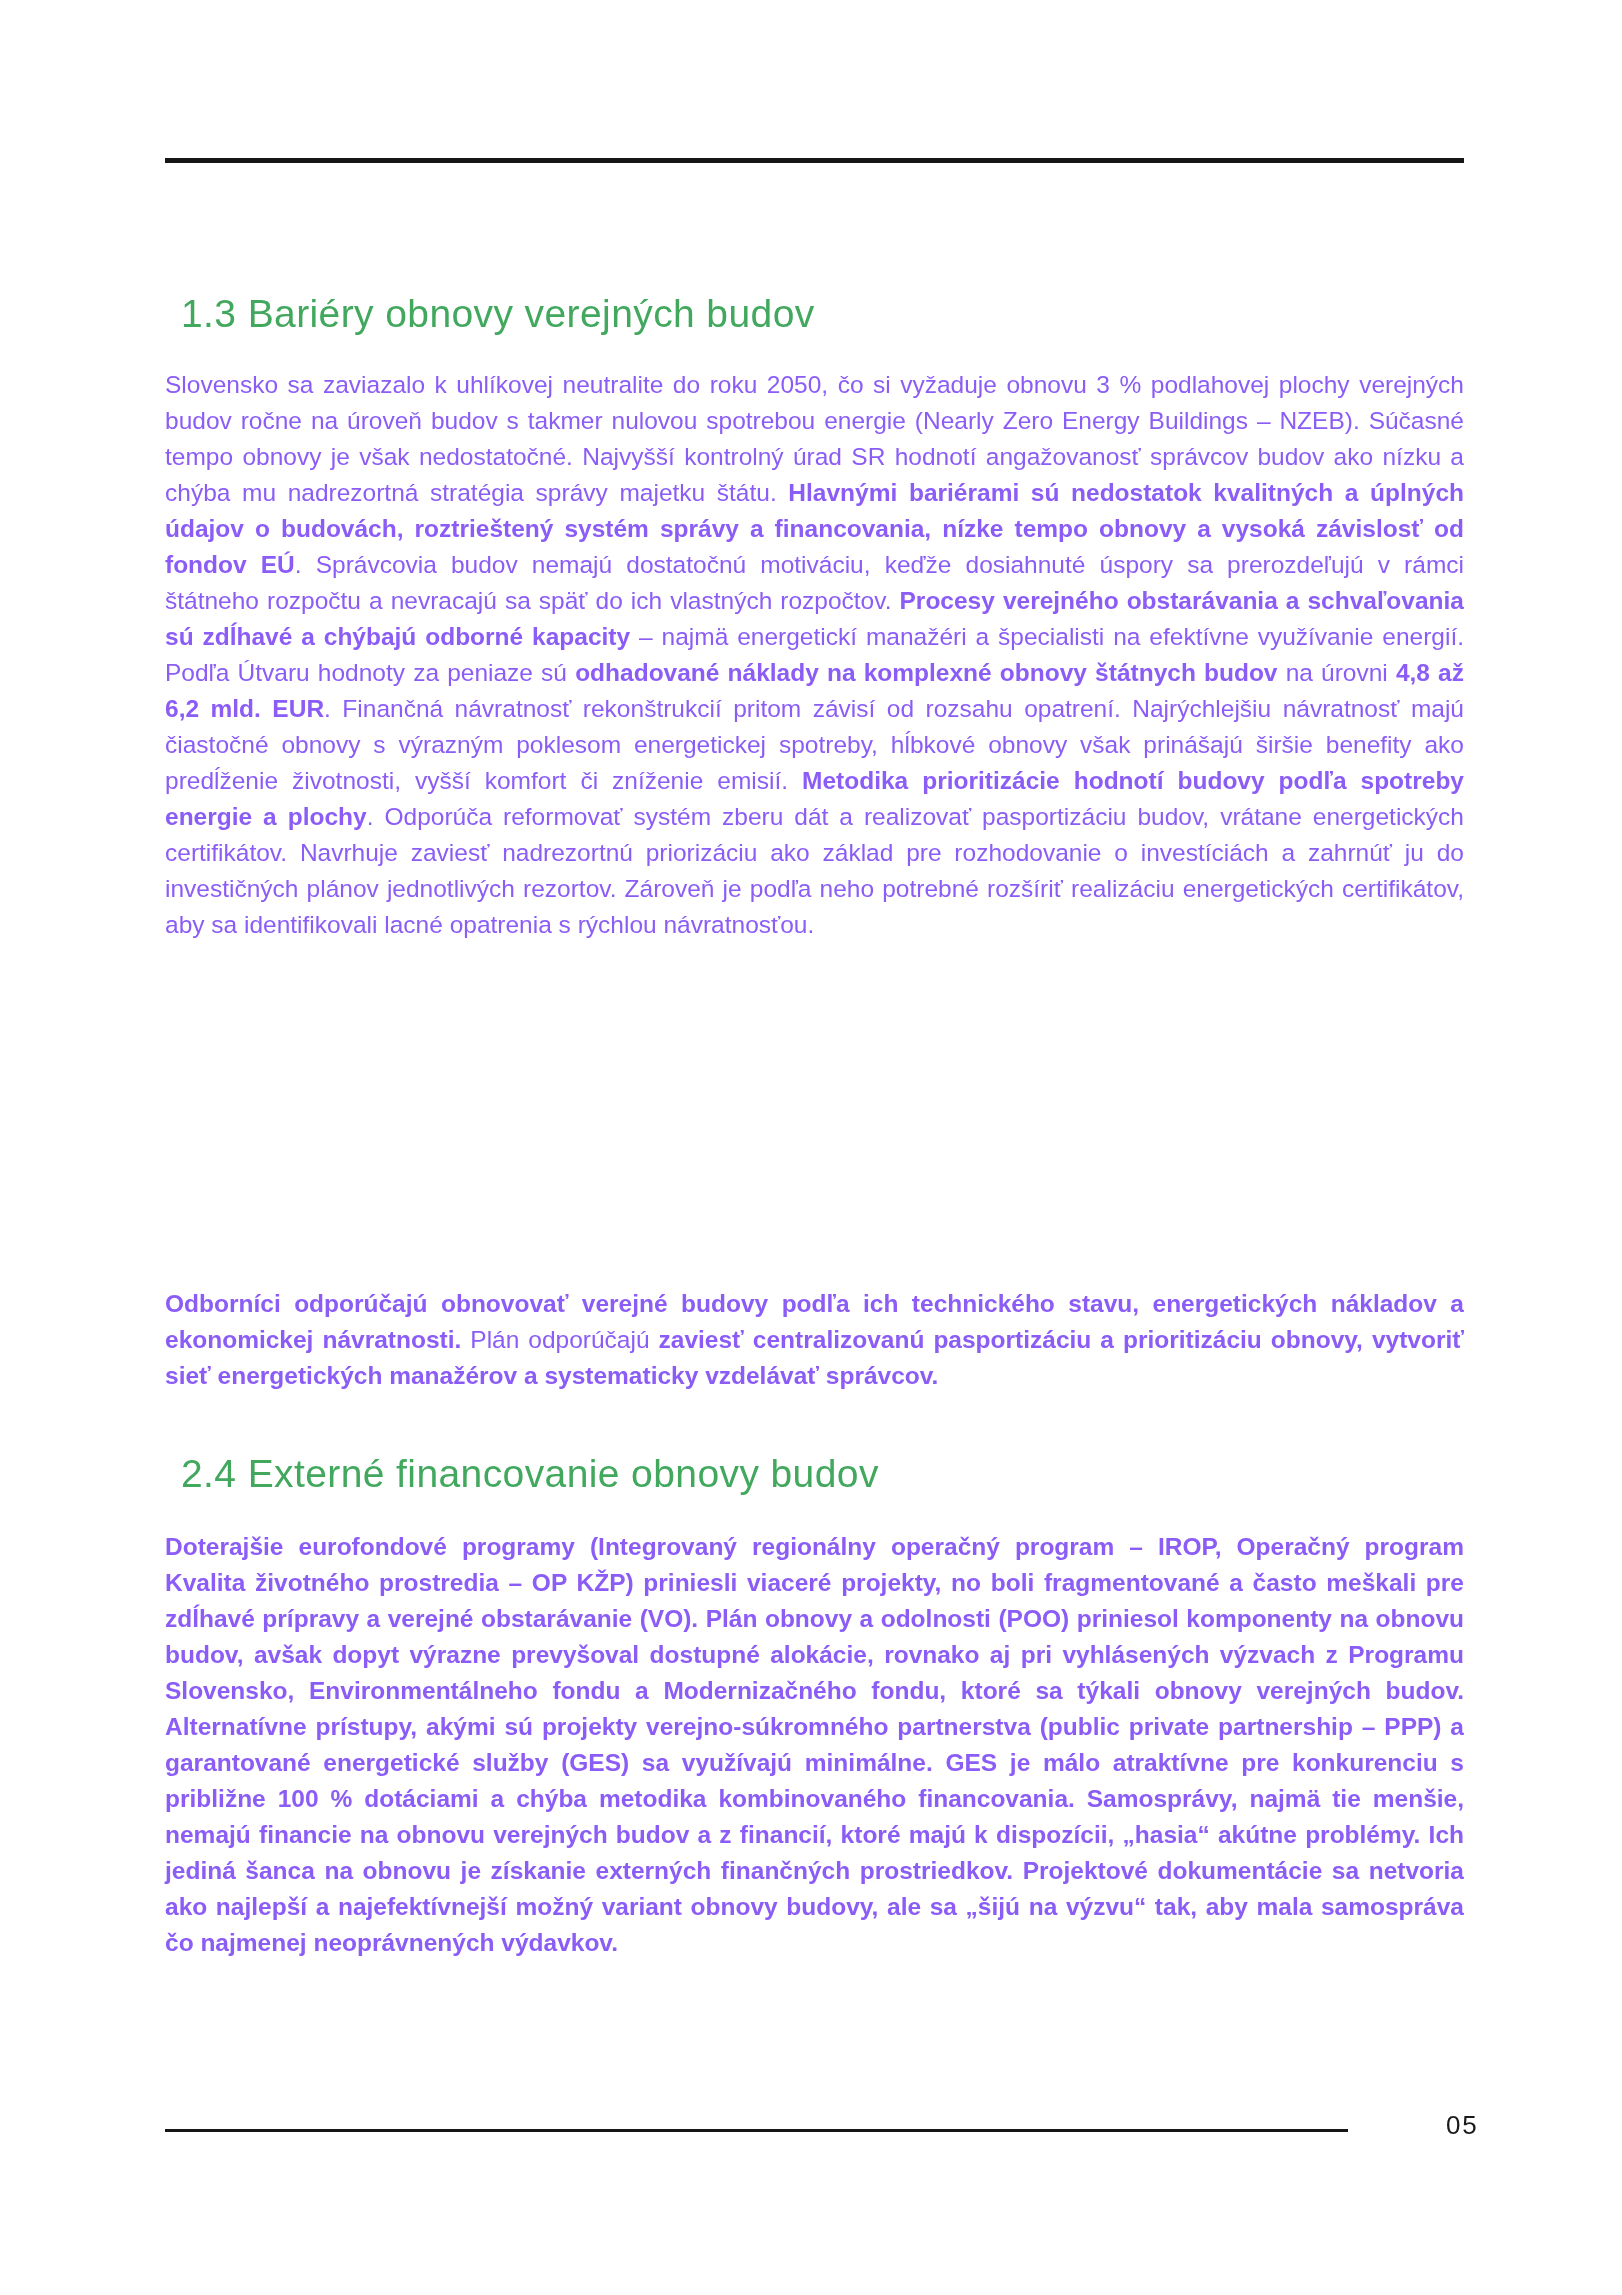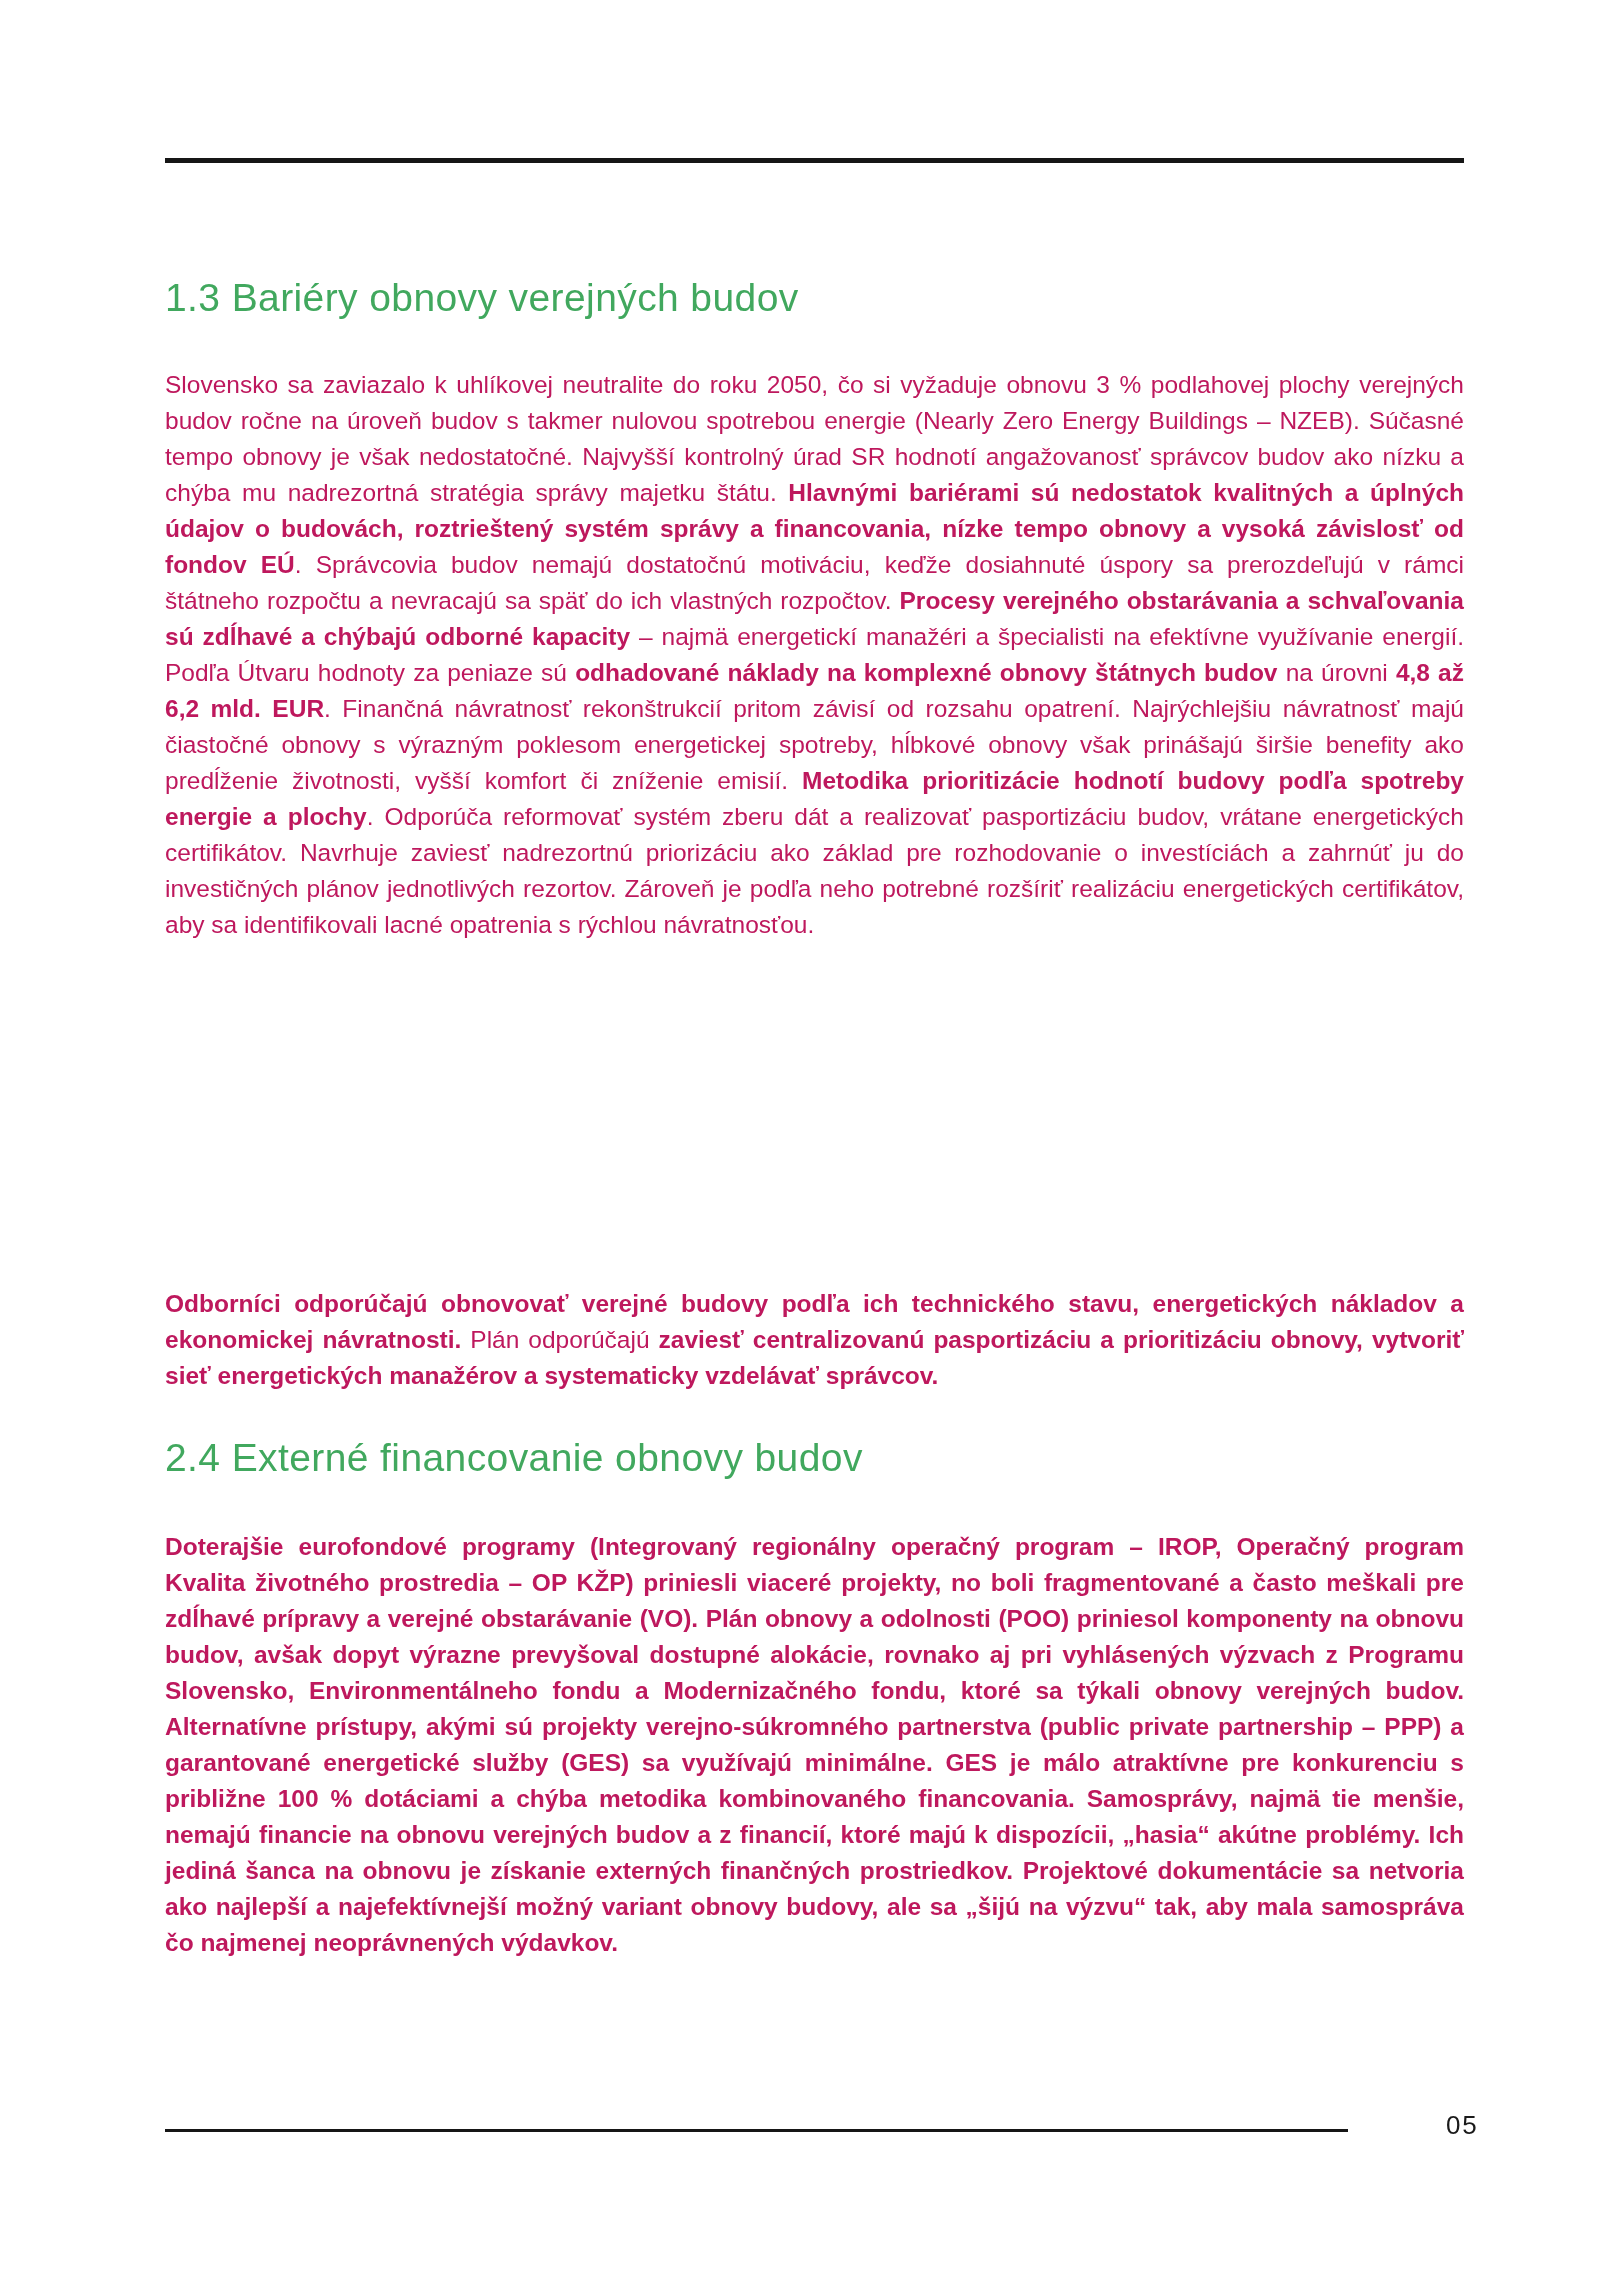--- a/index.html
+++ b/index.html
@@ -28,36 +28,36 @@
   }
   .footer-rule {
     left: 165px;
     top: 2129px;
     width: 1183px;
     height: 3.4px;
   }
   h2.section-heading {
     position: absolute;
     left: 165px;
-    margin: 0;
+    margin: 16px;
     font-size: 39px;
     font-weight: 400;
     letter-spacing: 0.4px;
     white-space: nowrap;
   }
   #heading-13 { top: 276px; }
   #heading-14 { top: 1436px; }
   .body-para {
     position: absolute;
     left: 165px;
     width: 1299px;
     font-size: 24.5px;
     line-height: 36px;
     text-align: justify;
-    color: #be185d;
+    color: #8b5cf6;
   }
   #para-13 { top: 342px; }
   #para-callout { top: 1261px; }
   #para-14 { top: 1504px; font-weight: bold; }
   .body-para .b { font-weight: 700; }
   .page-number {
     position: absolute;
     left: 1446px;
     top: 2110px;
     font-size: 26px;

